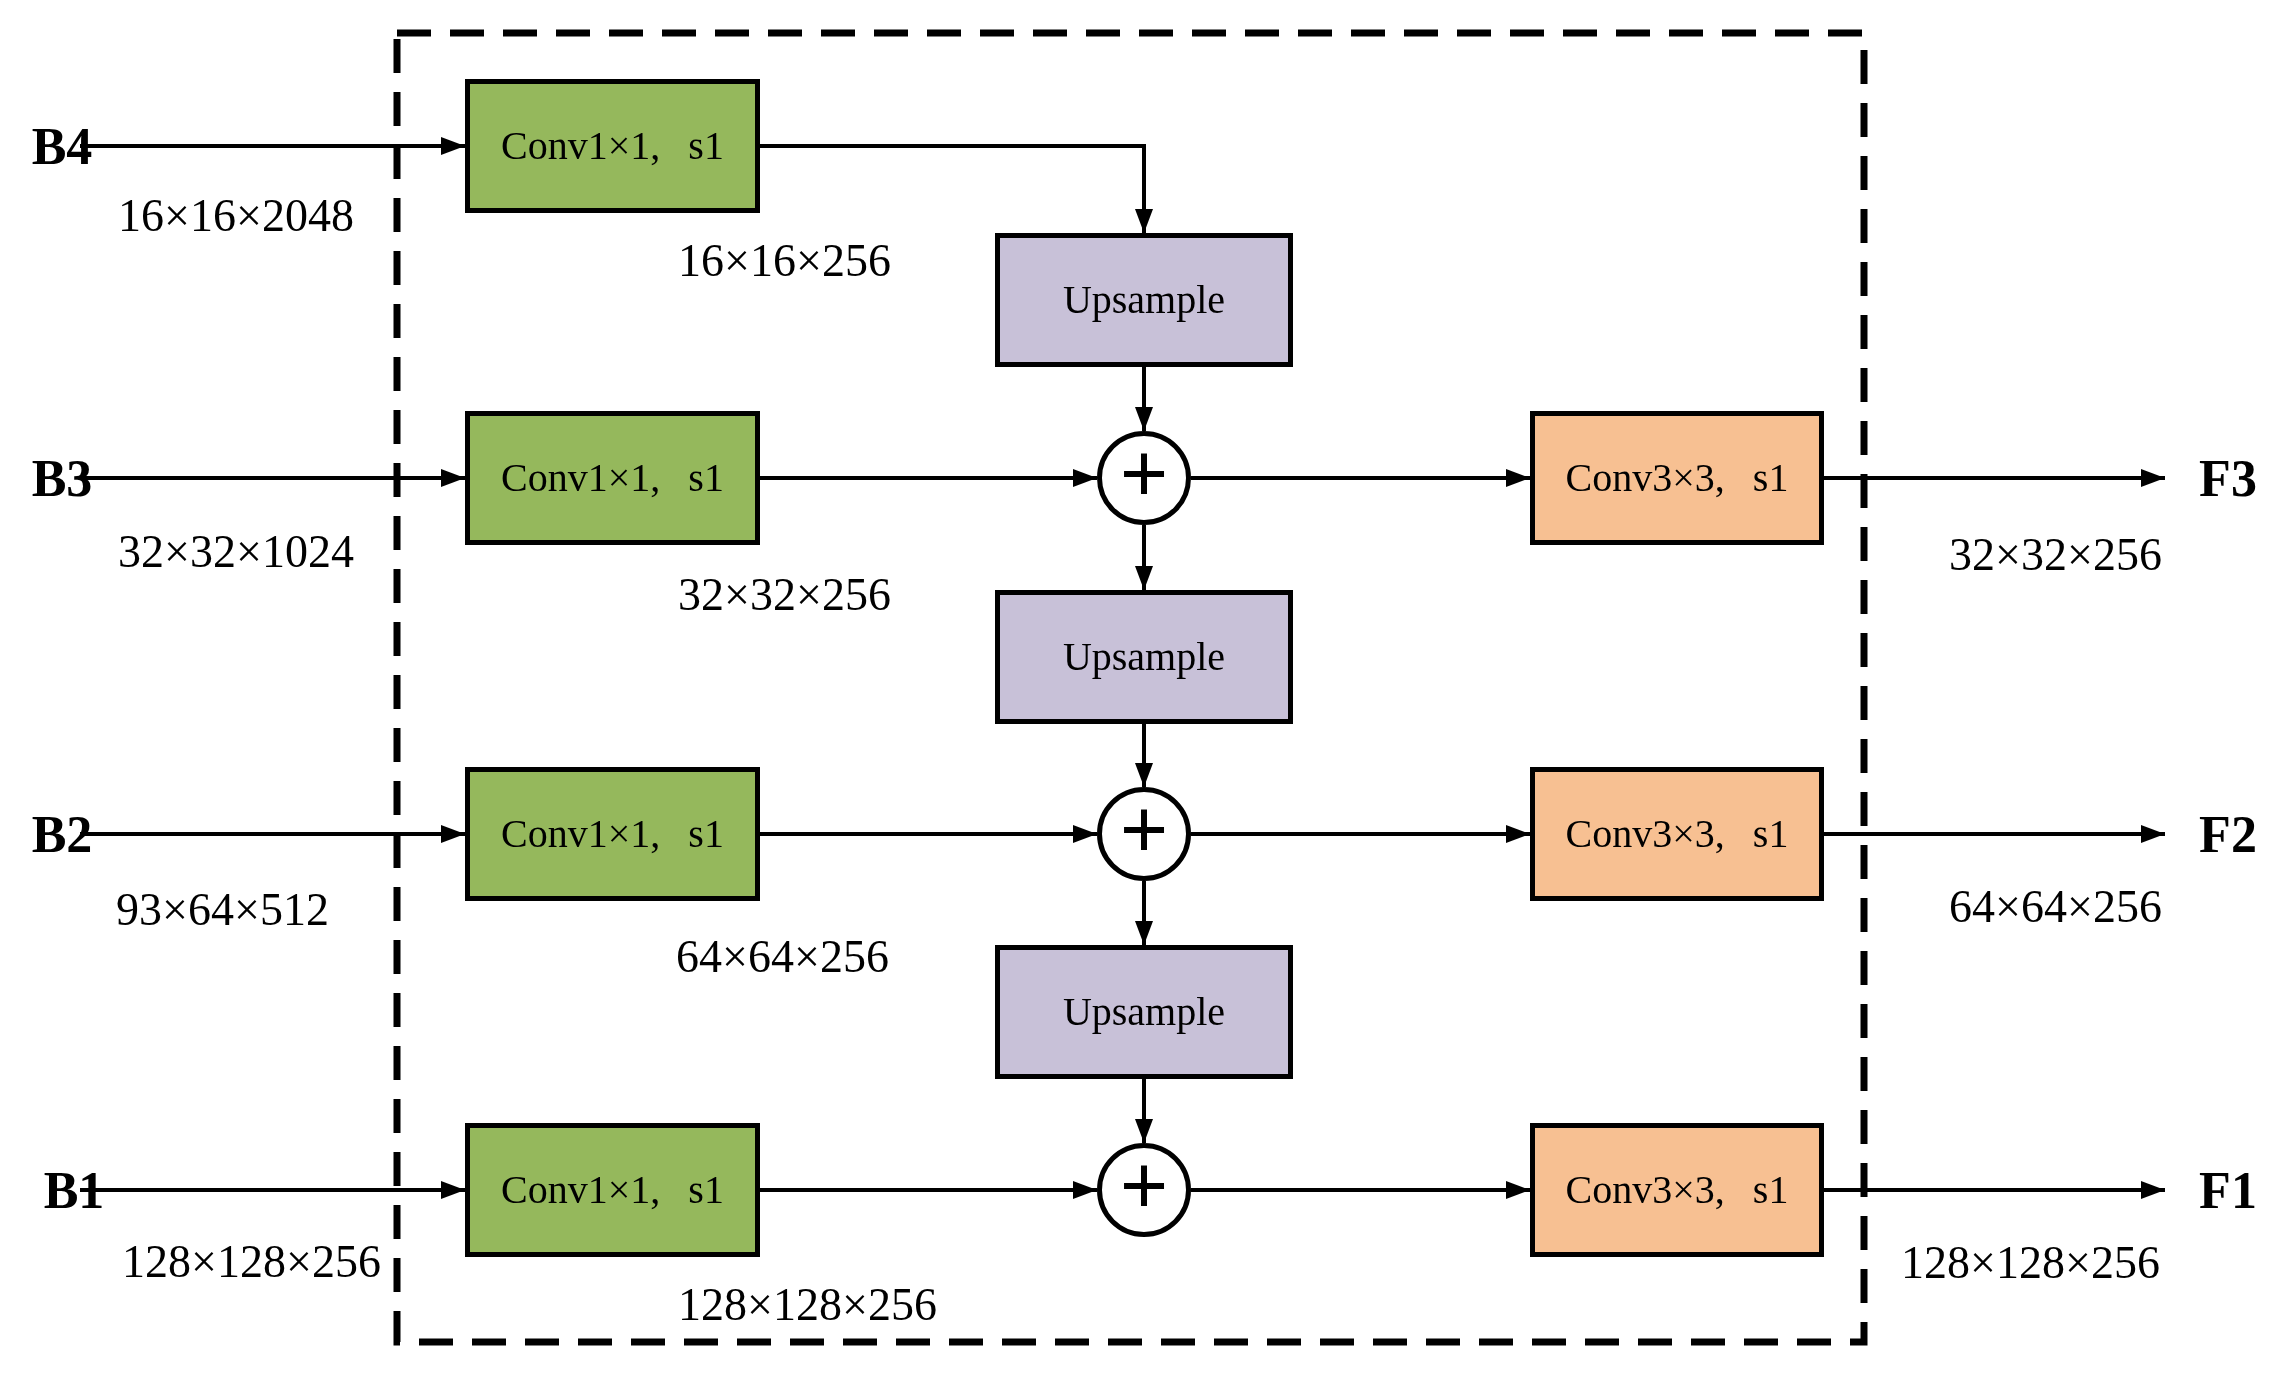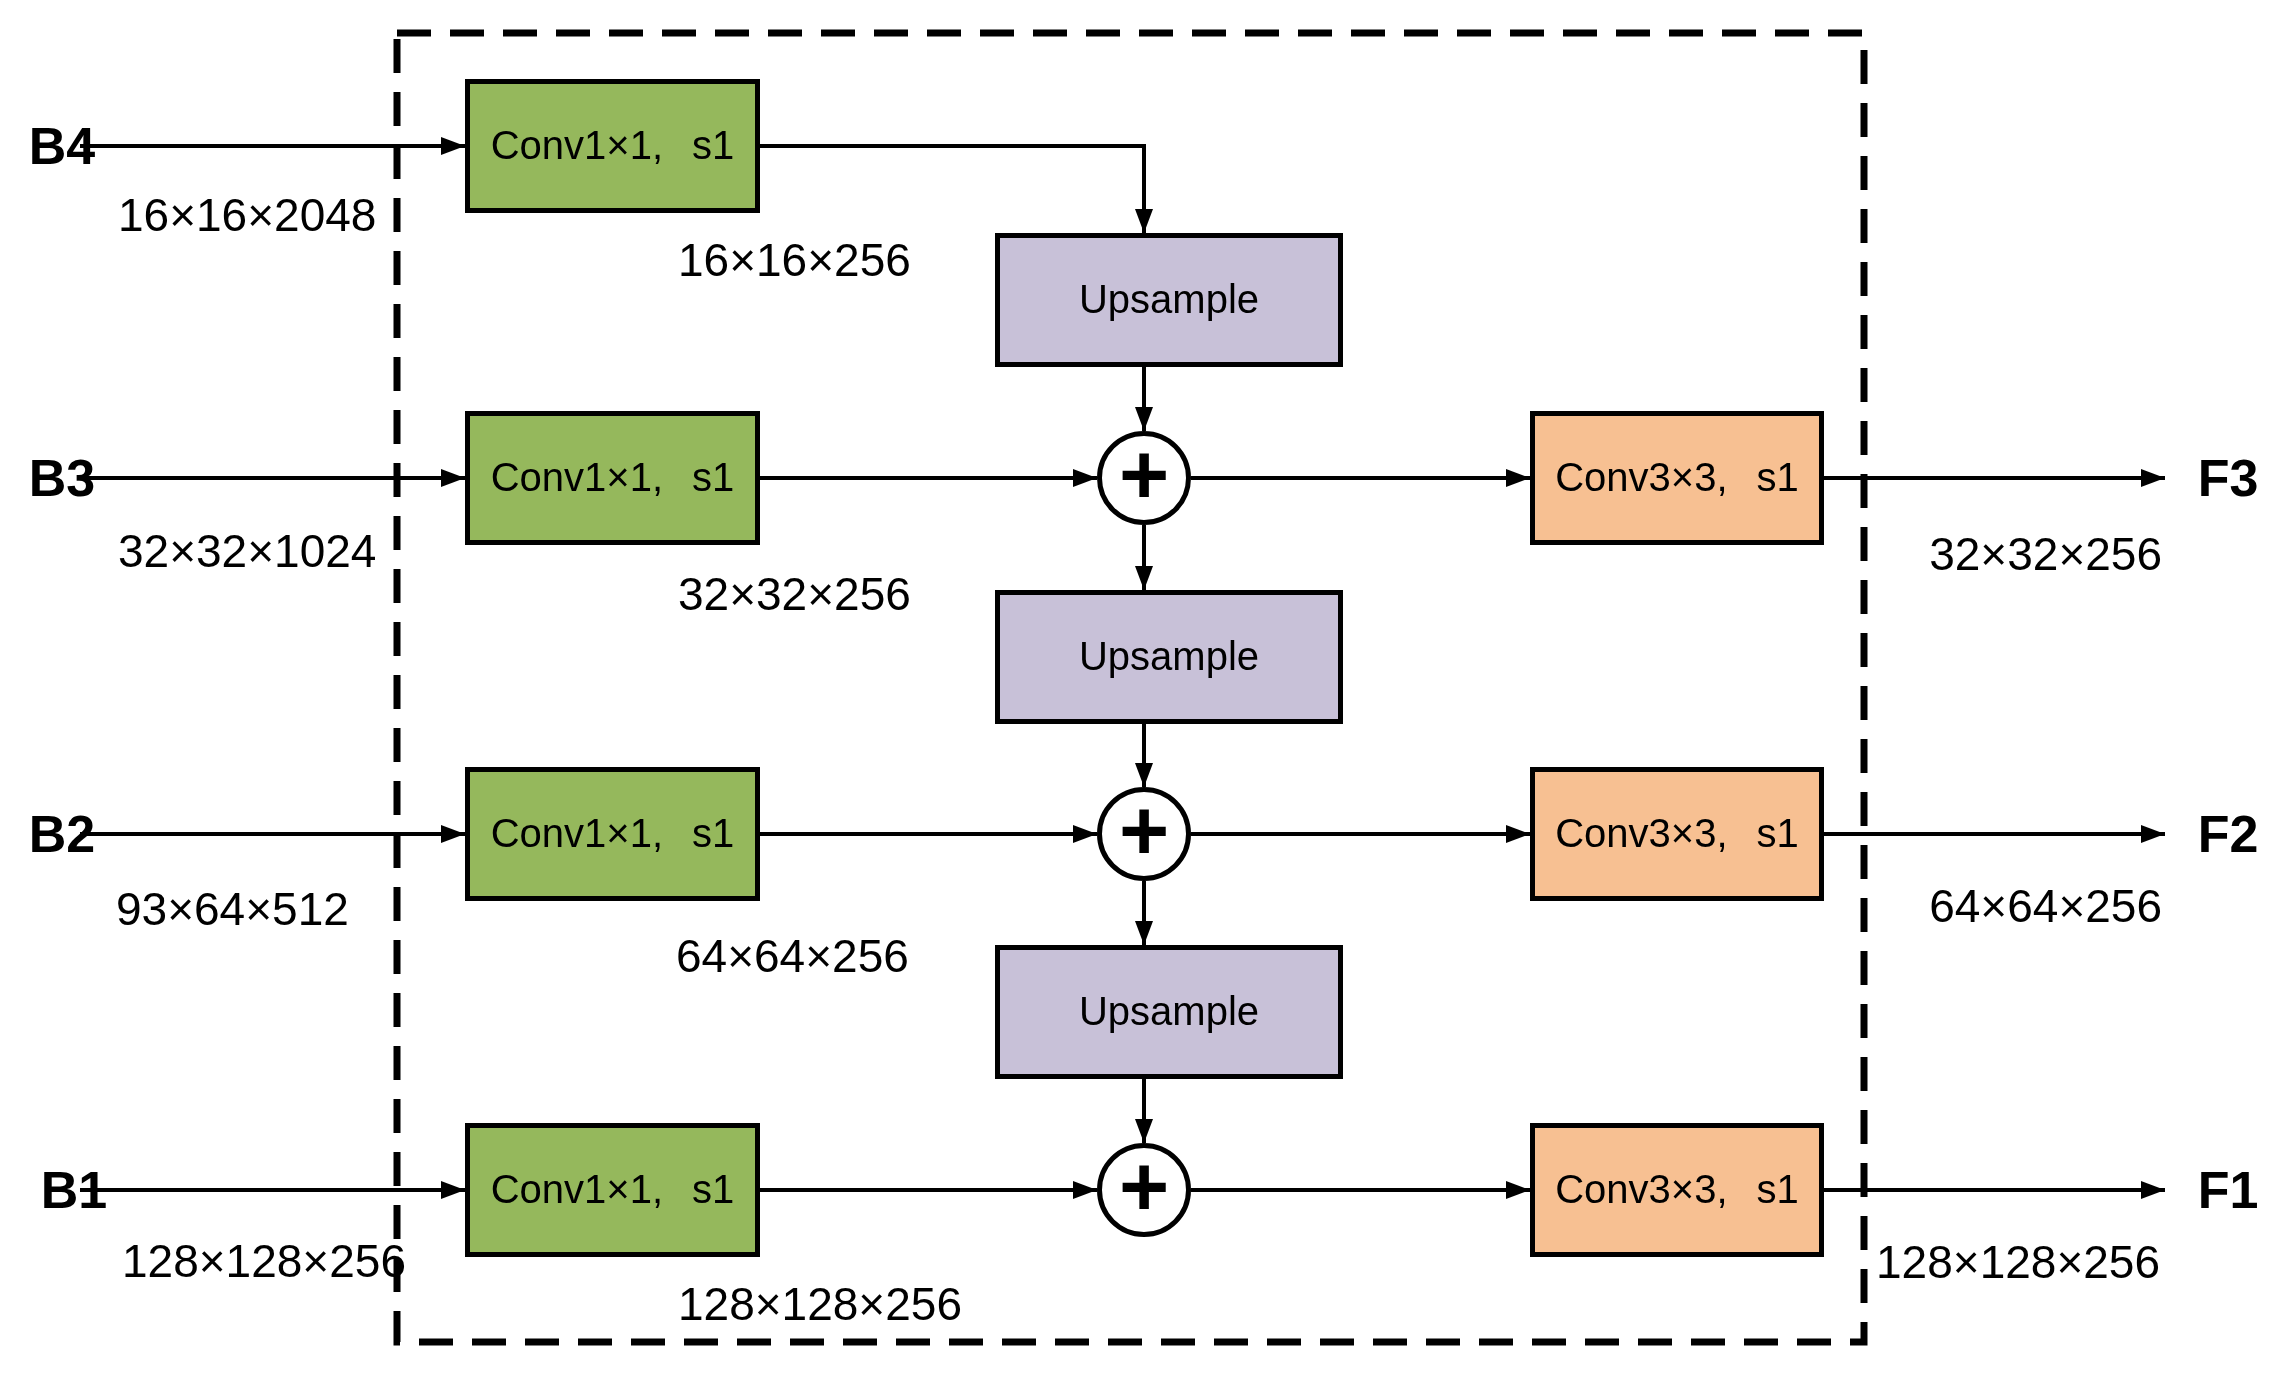--- a/index.html
+++ b/index.html
@@ -7,41 +7,41 @@
     --upsample-fill:#C8C1D8;
     --conv3x3-fill:#F7C092;
     --line:#000000;
     --background:#FFFFFF;
   }
   html,body{margin:0;padding:0;background:var(--background);}
   #canvas{
     position:relative;
     width:2278px;height:1383px;
     background:var(--background);
-    font-family:Liberation Sans, sans-serif;
+    font-family:Liberation Serif, serif;
     color:#000;
     overflow:hidden;
   }
   #connector-layer{position:absolute;left:0;top:0;width:2278px;height:1383px;}
   .conn{stroke:var(--line);stroke-width:4;fill:none;}
   .boundary{stroke:var(--line);stroke-width:7;fill:none;stroke-dasharray:34 19;}
   .arrowhead{fill:var(--line);}
   .box{
     position:absolute;
     border:5px solid var(--line);
     box-sizing:border-box;
     display:flex;flex-direction:row;
     align-items:center;justify-content:center;
     text-align:center;
   }
   .box .bt{font-size:40px;line-height:1.28;white-space:nowrap;}
   .box .bs{font-size:40px;line-height:1.28;white-space:nowrap;word-spacing:18px;}
   .conv1x1{background:var(--conv1x1-fill);left:465px;width:295px;height:134px;}
   .conv3x3{background:var(--conv3x3-fill);left:1530px;width:294px;height:134px;}
-  .upsample{background:var(--upsample-fill);left:995px;width:348px;height:134px;}
+  .upsample{background:var(--upsample-fill);left:995px;width:298px;height:134px;}
   .upsample .bt{font-size:40px;}
   .add-node{
     position:absolute;
     left:1097px;width:94px;height:94px;
     border:5px solid var(--line);border-radius:50%;
     box-sizing:border-box;background:#fff;
     display:flex;align-items:center;justify-content:center;
   }
   .add-node span{font-size:86px;font-weight:bold;line-height:1;margin-top:-8px;}
   .io-label{

